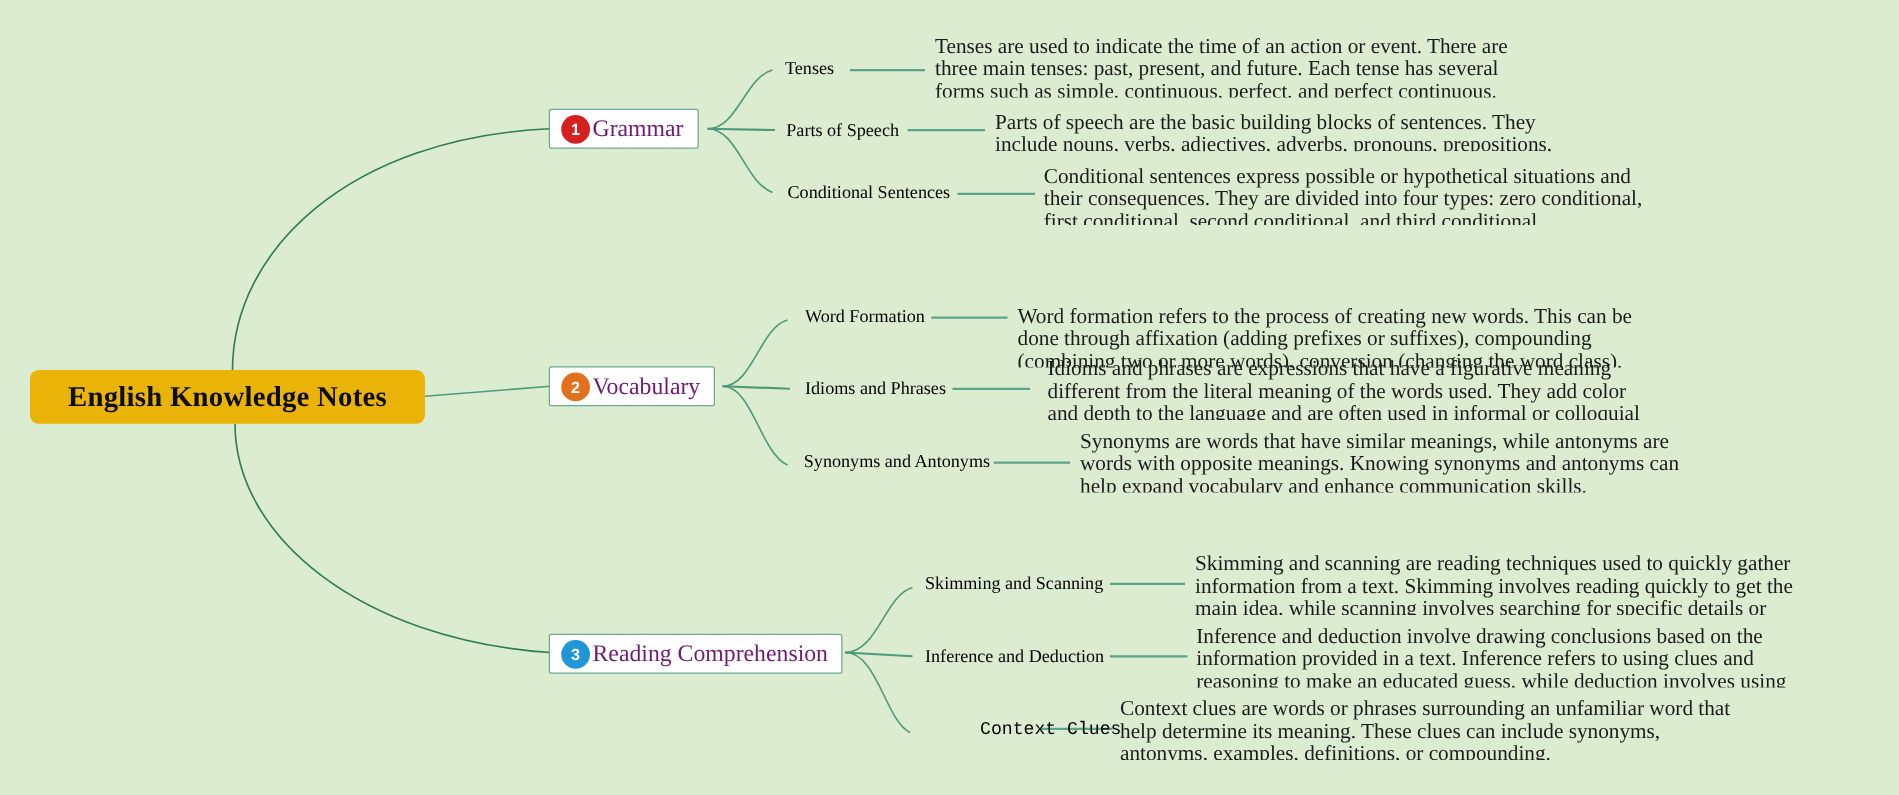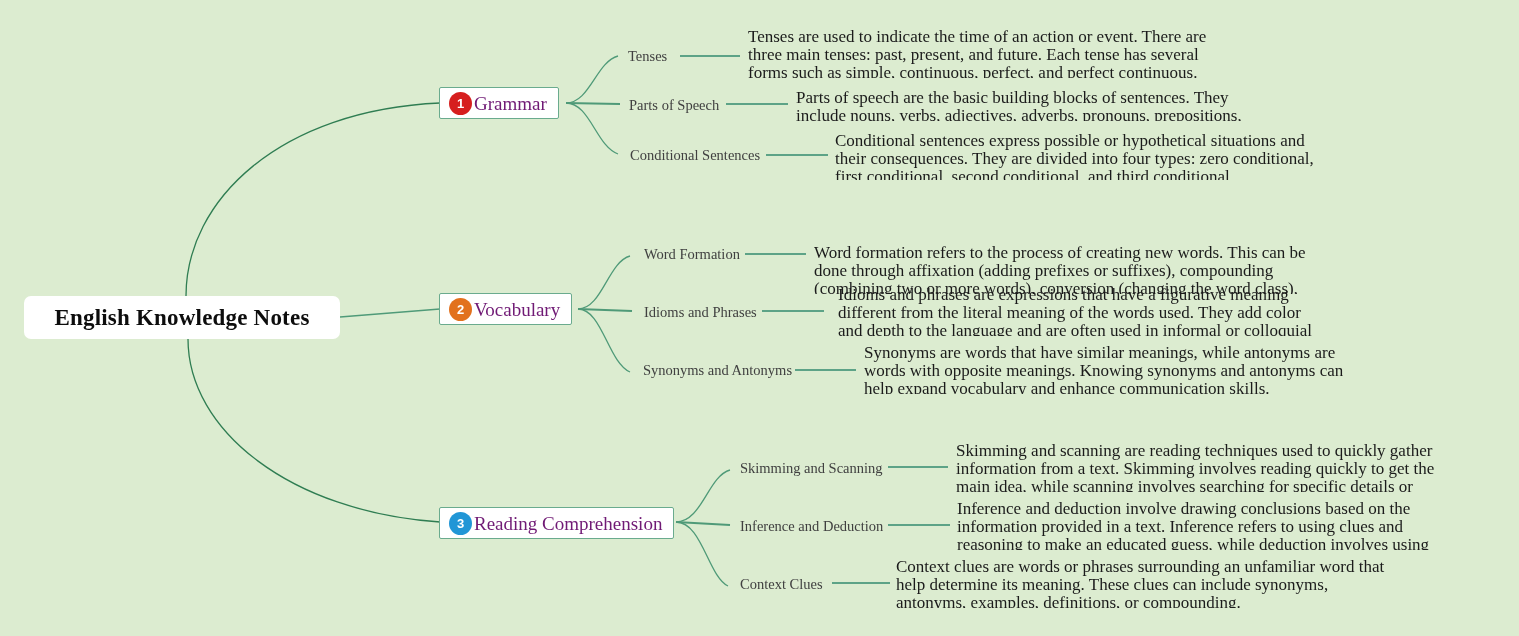--- a/index.html
+++ b/index.html
@@ -28,21 +28,21 @@
     pointer-events: none;
   }
 
   
   .root-node {
     position: absolute;
     left: 24px;
     top: 296px;
     width: 316px;
     height: 43px;
-    background: #ffffff;
+    background: #eab308;
     border-radius: 7px;
     display: flex;
     align-items: center;
     justify-content: center;
     box-sizing: border-box;
   }
   .root-node .root-label {
     font-size: 23px;
     font-weight: bold;
     color: #0d0d0d;
@@ -81,21 +81,21 @@
   .branch-label {
     font-size: 19px;
     color: #701a75;
     line-height: 1;
   }
 
   
   .subtopic {
     position: absolute;
     font-size: 14.5px;
-    color: #404040;
+    color: #000000;
     white-space: nowrap;
     transform: translateY(-50%);
   }
 
   
   .detail {
     position: absolute;
     font-size: 17px;
     color: #1b1b1b;
     line-height: 18px;
@@ -174,16 +174,16 @@
     <span class="badge" style="background:#2196d6;">3</span>
     <span class="branch-label">Reading Comprehension</span>
   </div>
 
   <div class="subtopic" style="left:740px; top:468px;">Skimming and Scanning</div>
   <div class="detail" style="left:956px; top:442px; width:498px; height:50px;">Skimming and scanning are reading techniques used to quickly gather information from a text. Skimming involves reading quickly to get the main idea, while scanning involves searching for specific details or keywords.</div>
 
   <div class="subtopic" style="left:740px; top:526px;">Inference and Deduction</div>
   <div class="detail" style="left:957px; top:500px; width:500px; height:50px;">Inference and deduction involve drawing conclusions based on the information provided in a text. Inference refers to using clues and reasoning to make an educated guess, while deduction involves using logical thinking to reach a specific conclusion.</div>
 
-  <div class="subtopic" style="left:740px; top:584px;">Context Clues</div>
+  <div class="subtopic" style="left:784px; top:584px;font-family:Liberation Mono, monospace;">Context Clues</div>
   <div class="detail" style="left:896px; top:558px; width:497px; height:50px;">Context clues are words or phrases surrounding an unfamiliar word that help determine its meaning. These clues can include synonyms, antonyms, examples, definitions, or compounding.</div>
 
 </div>
 
 </body></html>

